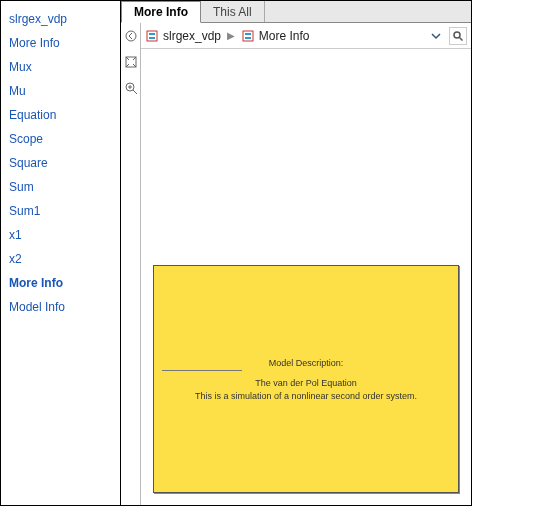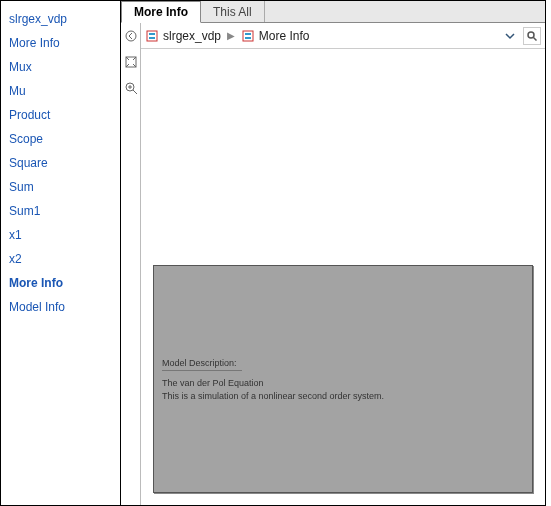--- a/index.html
+++ b/index.html
@@ -1,17 +1,17 @@
 <!DOCTYPE html>
 <html><head>
 <meta charset="utf-8">
 <style>
   * { box-sizing: border-box; margin: 0; padding: 0; }
   html, body { width: 551px; height: 506px; font-family: Arial, Helvetica, sans-serif; font-size: 12px; background: #fff; }
-  .app { width: 546px; height: 506px; border: 1px solid #000; display: flex; }
+  .app { width: 472px; height: 506px; border: 1px solid #000; display: flex; }
   .sidebar { width: 120px; height: 100%; border-right: 1px solid #000; padding: 6px 8px; overflow: hidden; }
   .sidebar a { display: block; color: #1a56b4; text-decoration: none; font-size: 12px; line-height: 24px; cursor: pointer; }
   .sidebar a.active { font-weight: bold; color: #1a56b4; }
   .main { flex: 1; display: flex; flex-direction: column; min-width: 0; }
   .tabbar { height: 22px; background: #e8e8e8; border-bottom: 1px solid #888; display: flex; align-items: stretch; }
   .tab { padding: 0 12px; display: flex; align-items: center; font-size: 12px; border-right: 1px solid #aaa; background: #e8e8e8; color: #444; cursor: pointer; }
   .tab.active { background: #fff; font-weight: bold; color: #000; border-bottom: 1px solid #fff; margin-bottom: -1px; border-top: 1px solid #888; border-left: 1px solid #888; border-right: 1px solid #888; }
   .content-row { flex: 1; display: flex; min-height: 0; }
   .toolstrip { width: 20px; border-right: 1px solid #bbb; display: flex; flex-direction: column; align-items: center; padding-top: 6px; gap: 12px; background: #fff; }
   .tool-icon { width: 14px; height: 14px; display: flex; align-items: center; justify-content: center; color: #666; cursor: pointer; }
@@ -20,36 +20,36 @@
   .breadcrumb-bar { height: 26px; border-bottom: 1px solid #ccc; display: flex; align-items: center; padding: 0 4px; gap: 4px; }
   .bc-icon { width: 14px; height: 14px; display: inline-flex; align-items: center; justify-content: center; }
   .bc-icon svg { width: 12px; height: 12px; }
   .bc-text { font-size: 12px; color: #222; }
   .bc-sep { color: #888; font-size: 10px; padding: 0 2px; }
   .bc-spacer { flex: 1; }
   .bc-right { display: flex; align-items: center; gap: 4px; }
   .bc-btn { width: 18px; height: 18px; border: 1px solid #ccc; display: flex; align-items: center; justify-content: center; cursor: pointer; background: #fff; }
   .bc-btn svg { width: 10px; height: 10px; stroke: #555; fill: none; stroke-width: 1.5; }
   .canvas { flex: 1; position: relative; background: #fff; }
-  .model-box { position: absolute; left: 12px; right: 12px; top: 216px; bottom: 12px; border: 1px solid #555; box-shadow: 1px 1px 0 #888; background: #a3a3a3; padding: 10px 8px; font-size: 9px; color: #333; }
+  .model-box { position: absolute; left: 12px; right: 12px; top: 216px; bottom: 12px; border: 1px solid #555; box-shadow: 1px 1px 0 #888; background: #fde047; padding: 10px 8px; font-size: 9px; color: #333; text-align: center; }
   .model-title { margin-top: 82px; font-size: 9px; }
   .model-hr { width: 80px; border: none; border-top: 1px solid #777; margin: 2px 0 6px 0; }
   .model-line { font-size: 9px; line-height: 13px; }
 </style>
 </head>
 <body>
 
 <div class="app">
 
   <div class="sidebar">
     <a>slrgex_vdp</a>
     <a>More Info</a>
     <a>Mux</a>
     <a>Mu</a>
-    <a>Product</a>
+    <a>Equation</a>
     <a>Scope</a>
     <a>Square</a>
     <a>Sum</a>
     <a>Sum1</a>
     <a>x1</a>
     <a>x2</a>
     <a class="active">More Info</a>
     <a>Model Info</a>
   </div>
 

